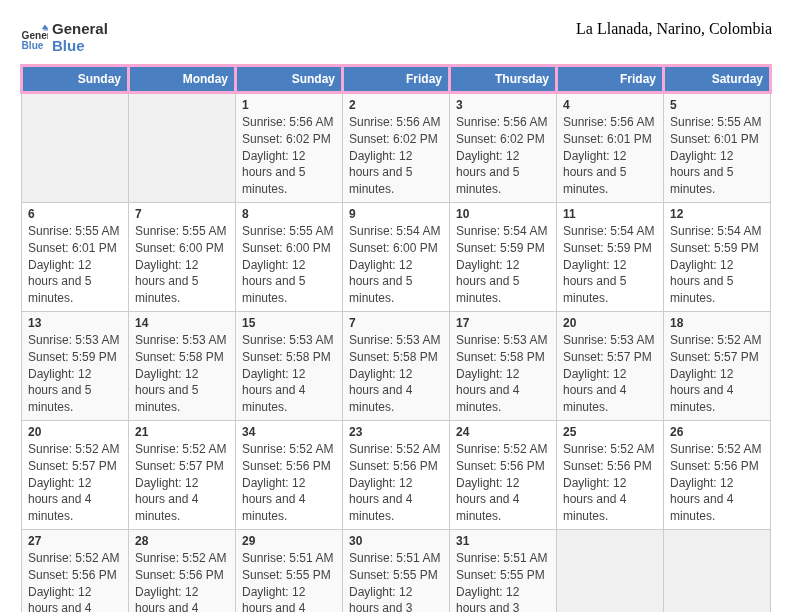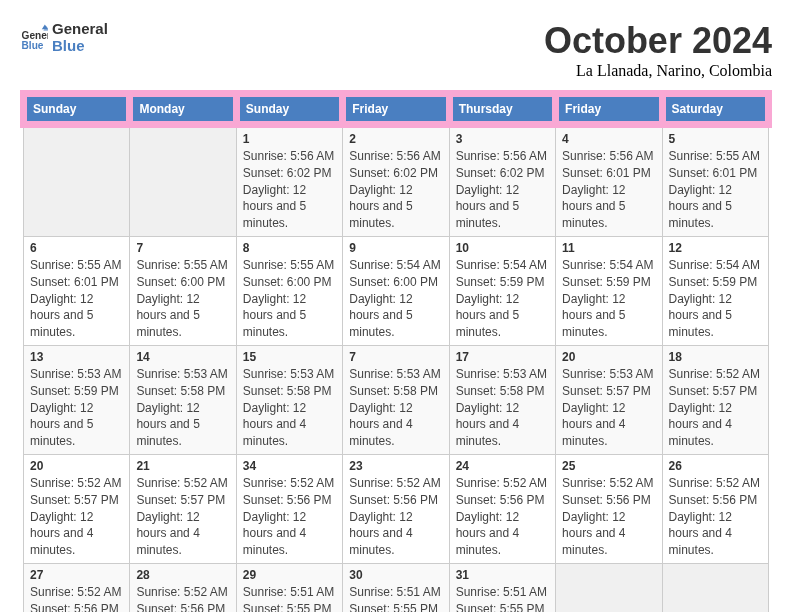--- a/index.html
+++ b/index.html
@@ -39,25 +39,25 @@
       font-family: Liberation Serif, serif;
     }
     table {
       width: 100%;
       border-collapse: collapse;
       font-size: 10.5px;
     }
     thead tr th {
       background-color: #4a7fc1;
       color: #fff;
-      text-align: left;
+      text-align: right;
       padding: 5px 6px;
       font-size: 12px;
       font-weight: bold;
-      border: 7px solid #f9a8d4;
+      border: 3px solid #f9a8d4;
     }
     tbody tr td {
       border: 1px solid #ccc;
       padding: 4px 6px;
       vertical-align: top;
       min-height: 70px;
       height: 80px;
       width: 14.28%;
       color: #333;
     }
@@ -91,21 +91,20 @@
       <text x="2" y="33" font-size="13" font-weight="bold" fill="#4a7fc1">Blue</text>
       <polygon points="28,8 36,8 32,2" fill="#4a7fc1"></polygon>
       <polygon points="30,10 38,10 34,4" fill="#4a7fc1" opacity="0.6"></polygon>
     </svg>
     <div>
       <div style="font-size:15px;font-weight:bold;color:#333;">General</div>
       <div style="font-size:15px;font-weight:bold;color:#4a7fc1;">Blue</div>
     </div>
   </div>
   <div class="title-area">
-    <div class="month-title">October 2024</div>
     <div class="location-subtitle">La Llanada, Narino, Colombia</div>
   </div>
 </div>
 
 <table>
   <thead>
     <tr>
     <th>Sunday</th>
         <th>Monday</th>
         <th>Sunday</th>

